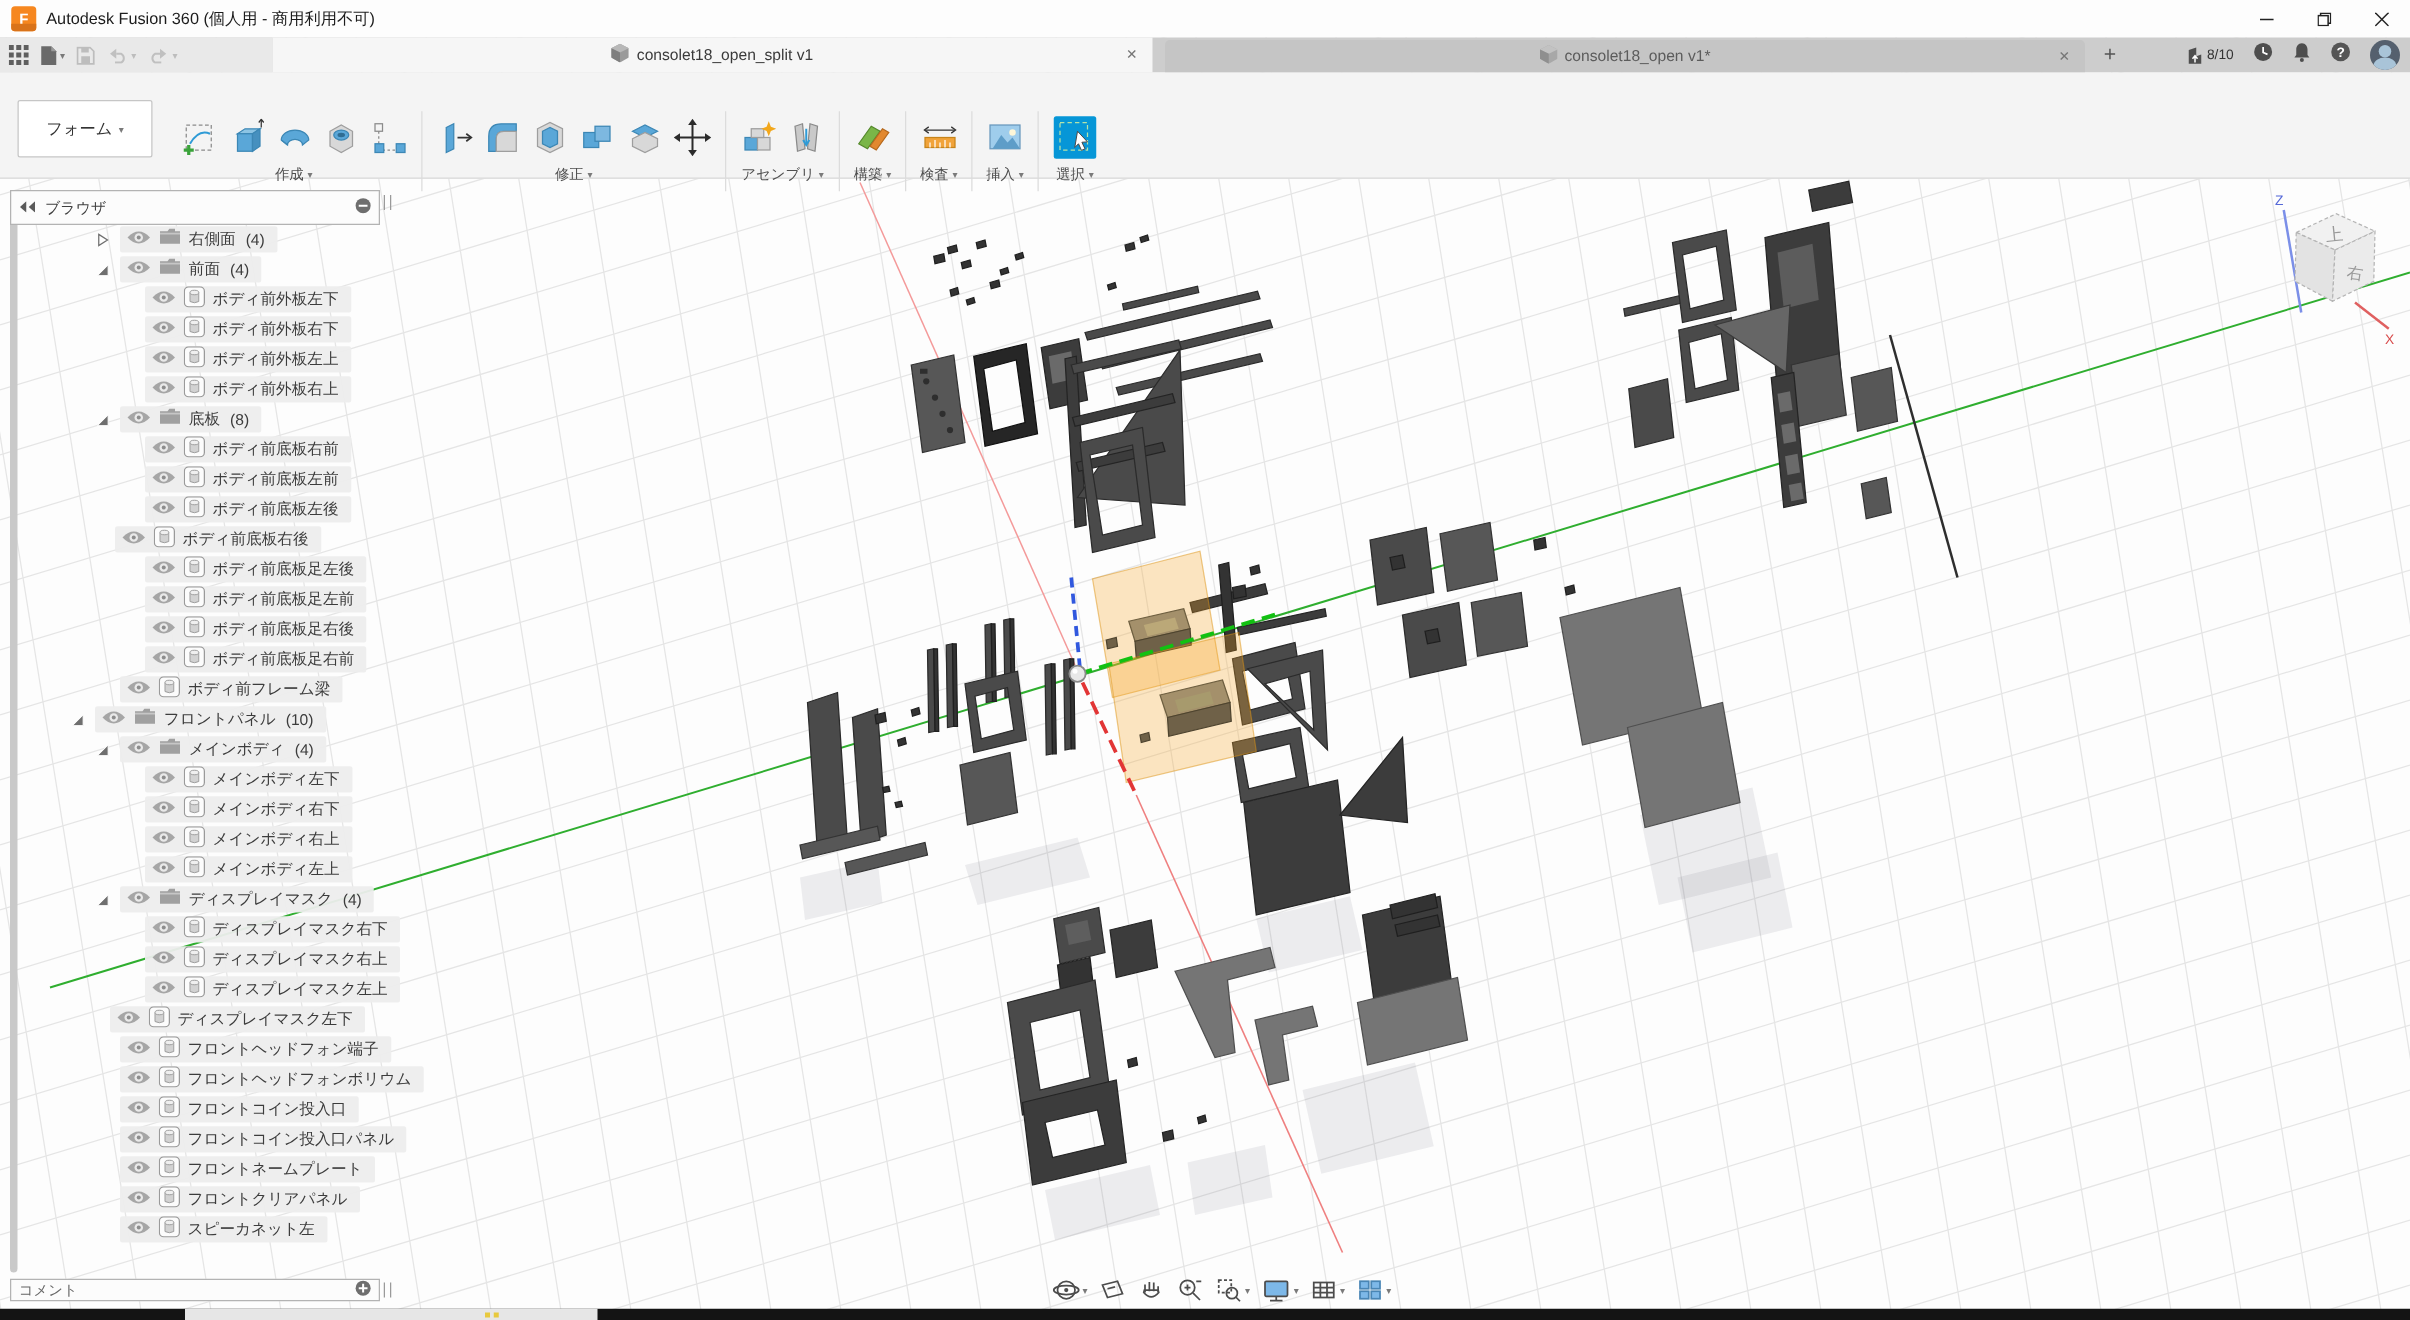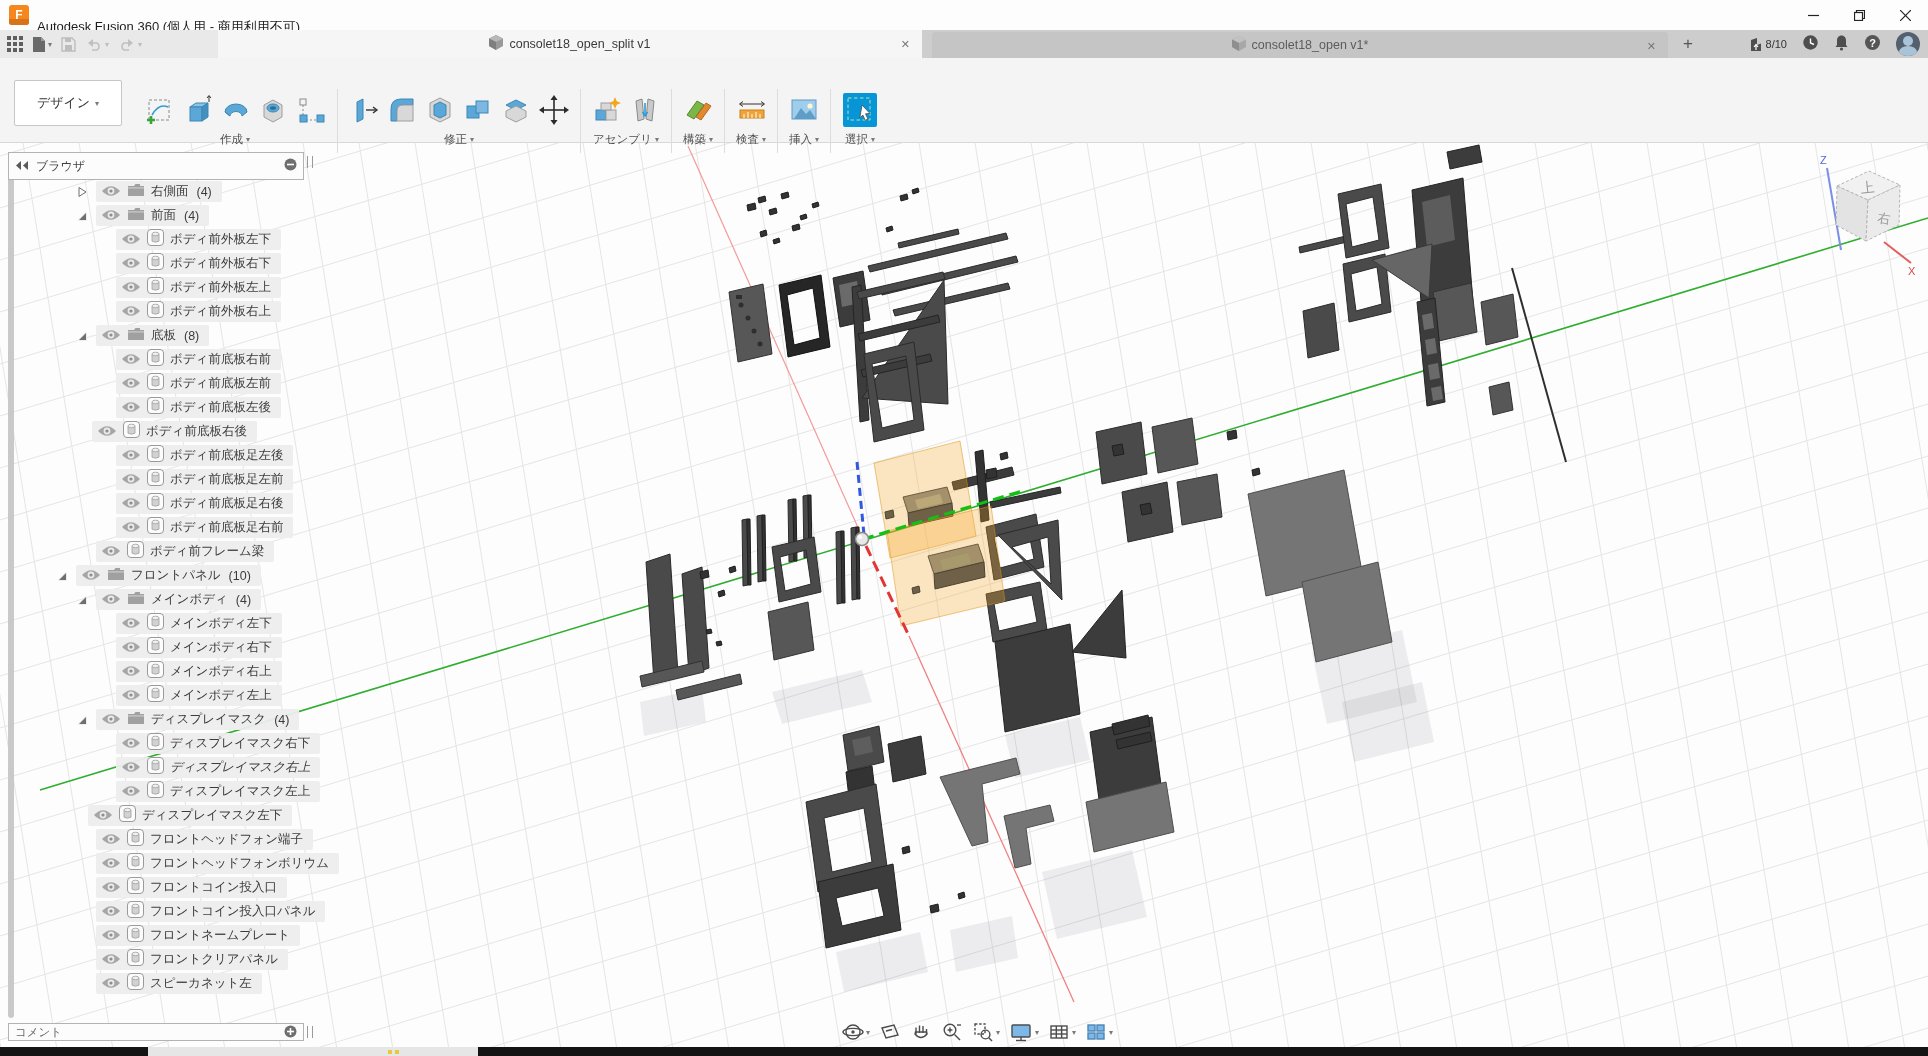--- a/index.html
+++ b/index.html
@@ -7,21 +7,21 @@
               font-family:"Liberation Sans","DejaVu Sans",sans-serif; }
 
   
   #canvas-svg { position:absolute; left:0; top:0; z-index:0; }
 
   
   .titlebar { position:absolute; top:0; left:0; width:100%; height:30px; background:#fdfdfd; z-index:30; }
   .app-logo { position:absolute; left:9px; top:5px; width:20px; height:20px; background:#f6871f;
               border-radius:3px; color:#fff; font-size:12px; font-weight:bold; text-align:center; line-height:20px; }
   .app-logo::after { content:""; position:absolute; left:0; bottom:0; width:100%; height:6px; background:#d9731a; border-radius:0 0 3px 3px; }
-  .title-text { position:absolute; left:37px; top:12px; line-height:30px; font-size:13px; color:#1c1c1c; }
+  .title-text { position:absolute; left:37px; top:0; line-height:30px; font-size:13px; color:#1c1c1c; }
   .win-controls { position:absolute; right:0; top:0; display:flex; }
   .win-btn { width:46px; height:30px; display:flex; align-items:center; justify-content:center; }
   .win-btn svg { stroke:#222; stroke-width:1.2; fill:none; }
 
   
   .tabstrip { position:absolute; top:30px; left:0; width:100%; height:28px; background:#cdcdcd; z-index:30; }
   .qat { position:absolute; left:0; top:0; width:218px; height:28px; background:#e9e9e9;
          display:flex; align-items:center; padding-left:7px; gap:9px; }
   .qat .qbtn { display:flex; align-items:center; gap:2px; }
   .caret { font-size:8px; color:#7a7a7a; }
@@ -484,21 +484,21 @@
           <circle cx="8.5" cy="8.5" r="7.5" fill="#555"></circle>
           <text x="8.5" y="12.5" font-size="11" font-weight="bold" fill="#fff" text-anchor="middle">?</text>
         </svg>
     </span>
     <span class="avatar"></span>
   </div>
 </div>
 
 <div class="ribbon">
   <div class="workspace-btn">
-    <span>デザイン</span>
+    <span>フォーム</span>
     <span class="caret">▾</span>
   </div>
 
 
   <div class="ricons">
 
     <div class="rgroup">
       <div class="gicons">
         <span class="gbtn">
             <svg width="30" height="30">
@@ -1105,21 +1105,21 @@
             <circle cx="10" cy="6" r="1.6" fill="#8d8d8d"></circle>
           </svg></span>
         <span><svg width="17" height="17" viewBox="0 0 17 17">
             <rect x="0.5" y="0.5" width="16" height="16" rx="3.5" fill="#fcfcfc" stroke="#9a9a9a"></rect>
             <path d="M5,5 L12,5 L12,12.2 Q8.5,14.2 5,12.2 Z" fill="#d2d2d2" stroke="#9f9f9f" stroke-width="0.8"></path>
             <ellipse cx="8.5" cy="5" rx="3.5" ry="1.8" fill="#efefef" stroke="#9f9f9f" stroke-width="0.8"></ellipse>
           </svg></span>
         <span class="tlabel">ディスプレイマスク右下</span>
       </span>
     </div>
-    <div class="trow" style="margin-left: 116px; font-style: italic;">
+    <div class="trow" style="margin-left: 116px;">
       <span class="pill">
         <span><svg width="20" height="12" viewBox="0 0 20 12">
             <path d="M1,6 Q10,-3.5 19,6 Q10,15.5 1,6 Z" fill="#a6a6a6"></path>
             <circle cx="10" cy="6" r="3.4" fill="#e9e9e9"></circle>
             <circle cx="10" cy="6" r="1.6" fill="#8d8d8d"></circle>
           </svg></span>
         <span><svg width="17" height="17" viewBox="0 0 17 17">
             <rect x="0.5" y="0.5" width="16" height="16" rx="3.5" fill="#fcfcfc" stroke="#9a9a9a"></rect>
             <path d="M5,5 L12,5 L12,12.2 Q8.5,14.2 5,12.2 Z" fill="#d2d2d2" stroke="#9f9f9f" stroke-width="0.8"></path>
             <ellipse cx="8.5" cy="5" rx="3.5" ry="1.8" fill="#efefef" stroke="#9f9f9f" stroke-width="0.8"></ellipse>

